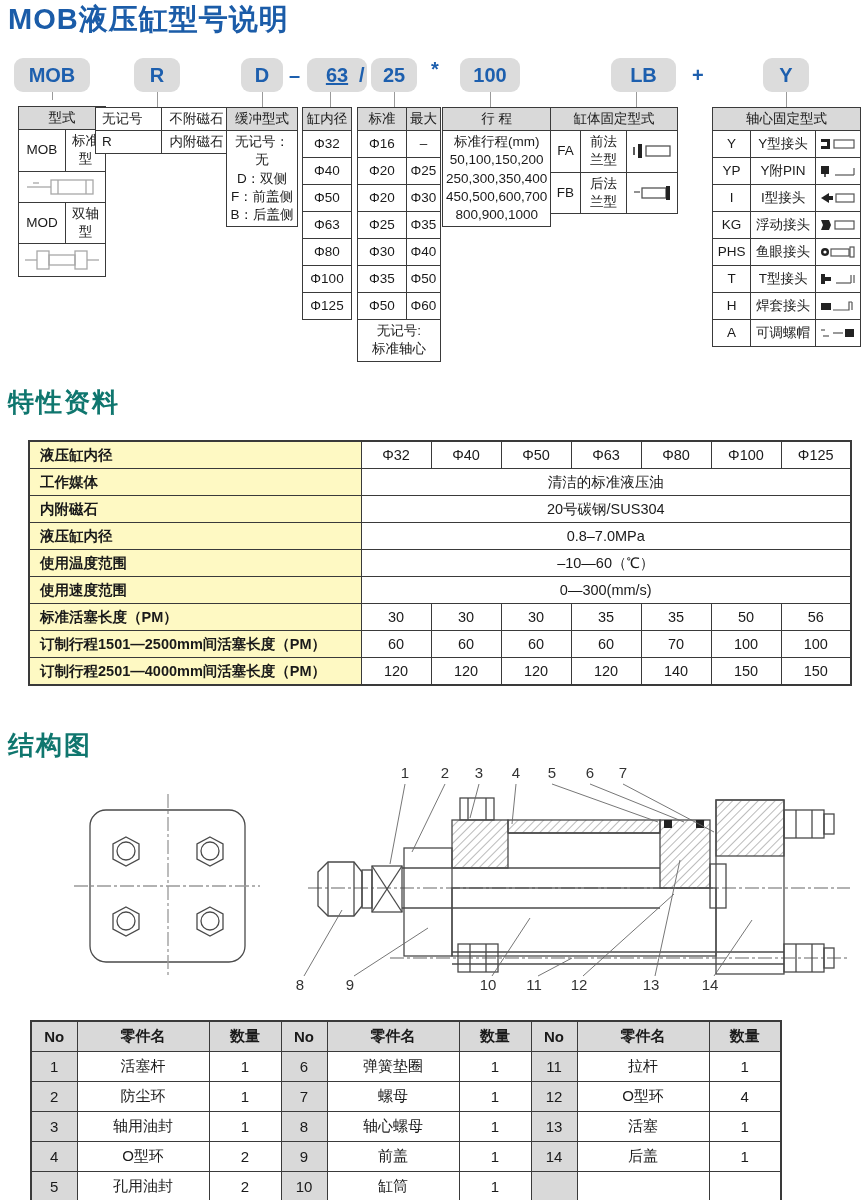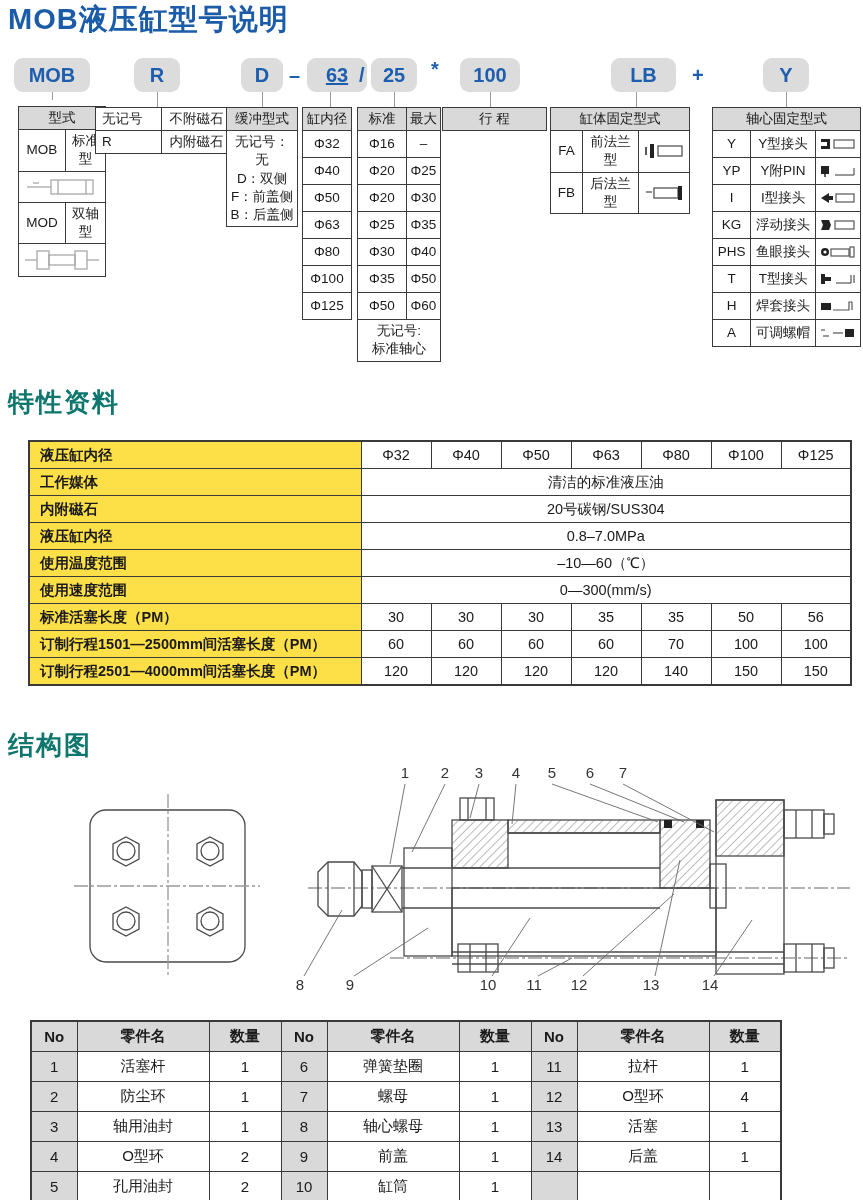--- a/index.html
+++ b/index.html
@@ -20,21 +20,21 @@
   .t td,.t th{border:1px solid #3a3a3a;font-size:13.5px;padding:2px 3px;text-align:center;line-height:1.35;font-weight:normal;}
   .t th{background:#d9d9d9;}
   .t .left{text-align:left;padding-left:6px;}
   .mini-draw{padding:1px 0;}
   .opt-cell{text-align:left;padding:4px 2px 4px 6px;line-height:25px;vertical-align:top;}
   .stroke-cell{text-align:left;padding:3px 2px 3px 6px;line-height:25px;vertical-align:top;}
 
   
   .specs{position:absolute;left:28px;top:440px;border:2px solid #3a3a3a;}
   .specs td{border:1px solid #3a3a3a;height:26px;font-size:14.5px;text-align:center;padding:0 4px;}
-  .specs td.lbl{background:#fde047;text-align:left;padding-left:10px;font-weight:600;margin-left:32px;}
+  .specs td.lbl{background:#fef9c3;text-align:left;padding-left:10px;font-weight:600;margin-left:32px;}
 
   
   .parts{position:absolute;left:30px;top:1020px;border:2px solid #3a3a3a;}
   .parts td,.parts th{border:1px solid #3a3a3a;height:27px;font-size:15px;text-align:center;font-weight:normal;}
   .parts th{background:#d9d9d9;font-weight:600;}
   .parts td.no{background:#d9d9d9;}
 
   .icon-svg{display:block;margin:0 auto;}
   svg text{font-family:"Liberation Sans",sans-serif;}
 </style>
@@ -208,24 +208,33 @@
     </td>
         </tr>
   </tbody>
     </table>
 
   <table class="t" style="left:442px;top:107px;width:105px;">
     <tbody>
         <tr>
           <th>行 程</th>
         </tr>
-  </tbody>
-    </table>
-
-  <table class="t" style="left:550px;top:107px;width:140px;">
+    <tr>
+          <td class="stroke-cell">
+      <div>标准行程(mm)</div>
+      <div>50,100,150,200</div>
+      <div>250,300,350,400</div>
+      <div>450,500,600,700</div>
+      <div>800,900,1000</div>
+    </td>
+        </tr>
+  </tbody>
+    </table>
+
+  <table class="t" style="left:550px;top:107px;width:128px;">
     <tbody>
         <tr>
           <th colspan="3">缸体固定型式</th>
         </tr>
     <tr style="height:31px;">
       <td style="width:30px;">FA</td>
       <td style="width:72px;">前法兰型</td>
       <td>
         <svg class="icon-svg" width="44" height="18" viewBox="0 0 44 18">
           <line x1="4" y1="5" x2="4" y2="13" stroke="#222" stroke-width="1.5"></line>

